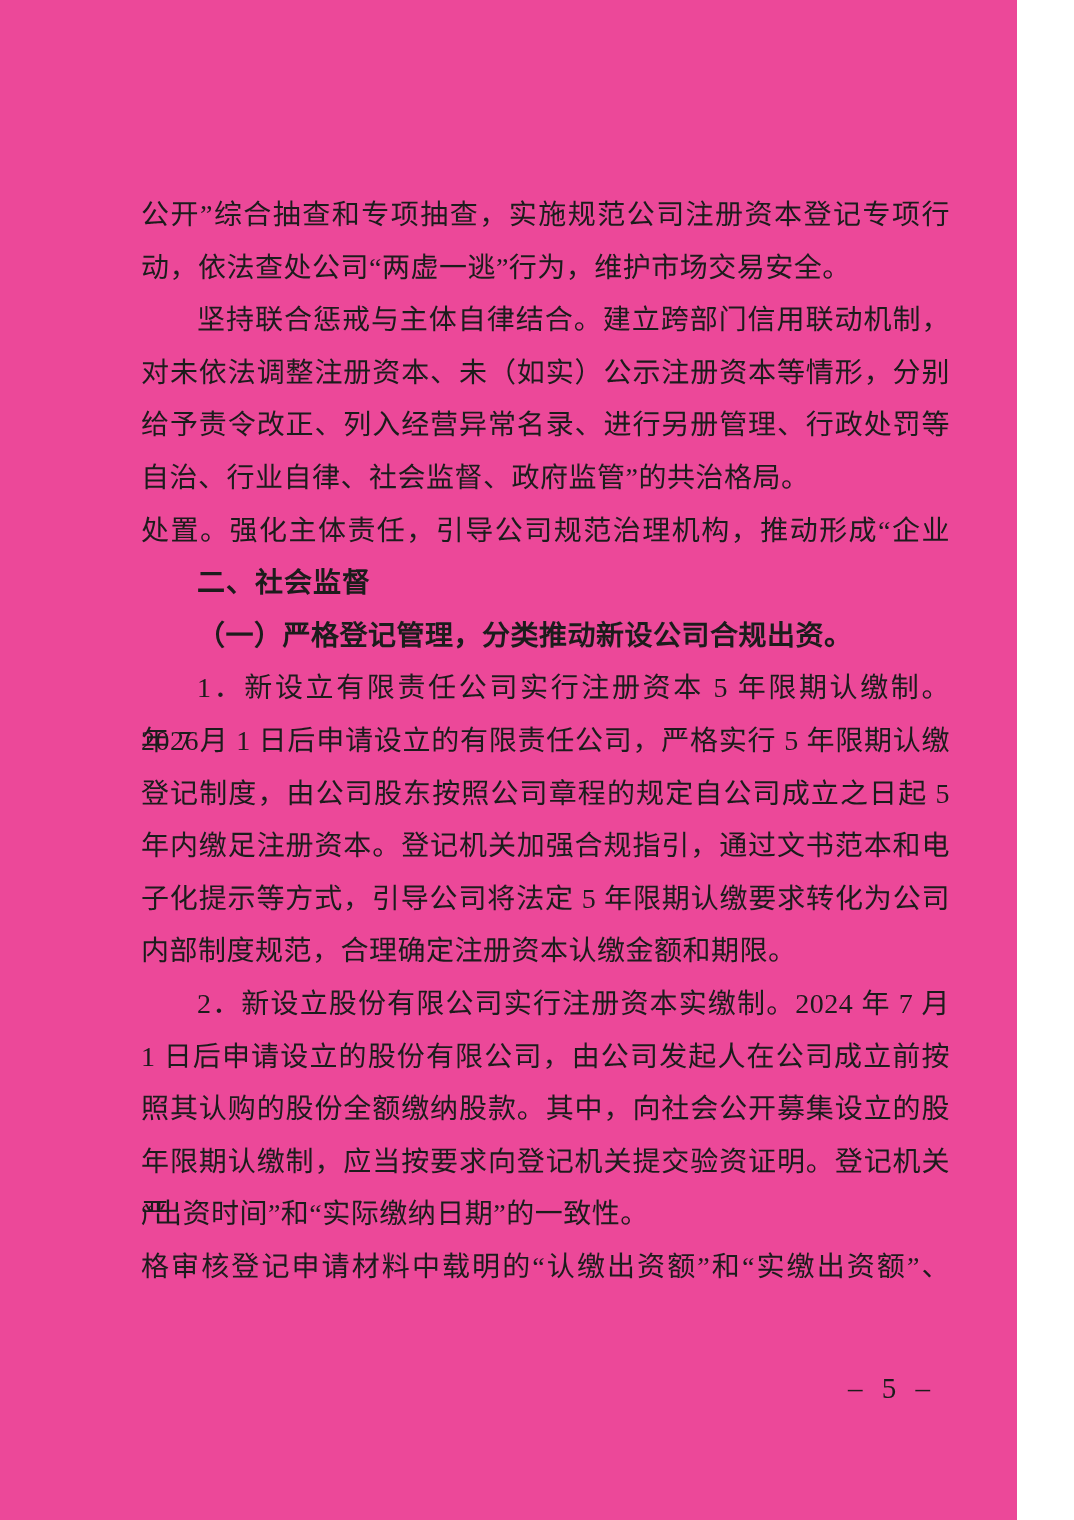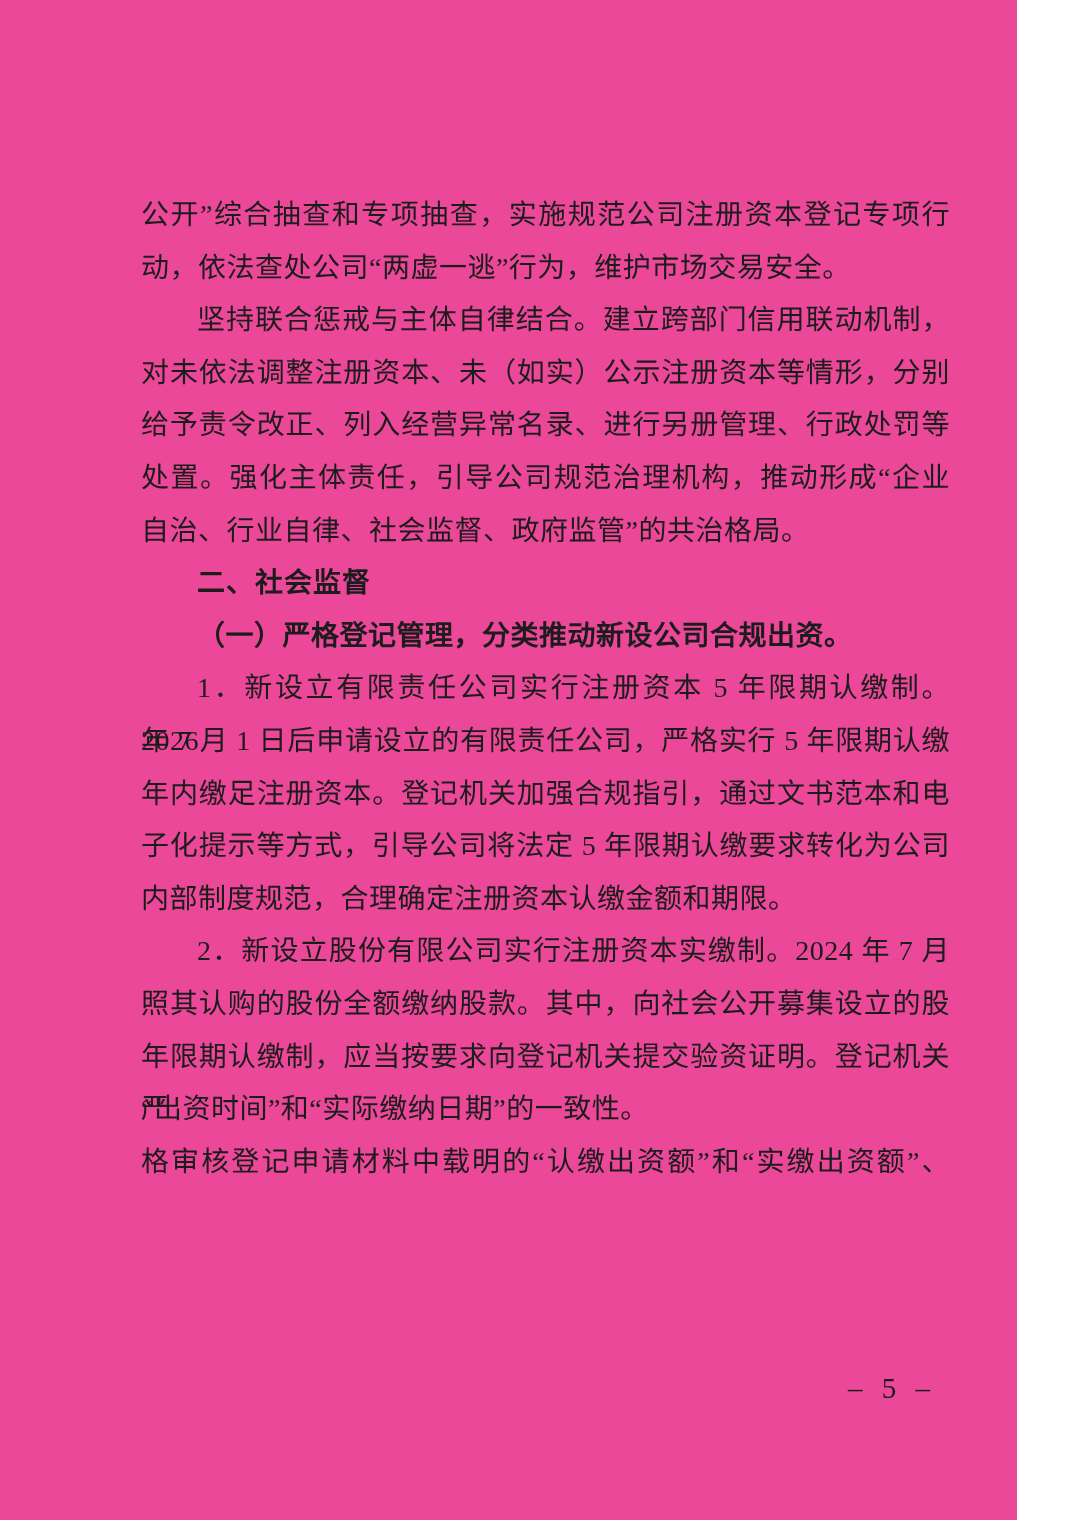--- a/index.html
+++ b/index.html
@@ -62,30 +62,32 @@
 <body>
 
 <div class="page">
 
   <div class="textblock">
     <div class="line j">公开”综合抽查和专项抽查，实施规范公司注册资本登记专项行</div>
     <div class="line">动，依法查处公司“两虚一逃”行为，维护市场交易安全。</div>
     <div class="line j ind">坚持联合惩戒与主体自律结合。建立跨部门信用联动机制，</div>
     <div class="line j">对未依法调整注册资本、未（如实）公示注册资本等情形，分别</div>
     <div class="line j">给予责令改正、列入经营异常名录、进行另册管理、行政处罚等</div>
+    <div class="line">自治、行业自律、社会监督、政府监管”的共治格局。</div>
     <div class="line j">处置。强化主体责任，引导公司规范治理机构，推动形成“企业</div>
-    <div class="line">自治、行业自律、社会监督、政府监管”的共治格局。</div>
     <div class="line h1 ind">二、社会监督</div>
     <div class="line h2 ind">（一）严格登记管理，分类推动新设公司合规出资。</div>
     <div class="line j ind">1．新设立有限责任公司实行注册资本 5 年限期认缴制。2026</div>
     <div class="line j">年 7 月 1 日后申请设立的有限责任公司，严格实行 5 年限期认缴</div>
+    <div class="line j">登记制度，由公司股东按照公司章程的规定自公司成立之日起 5</div>
     <div class="line j">年内缴足注册资本。登记机关加强合规指引，通过文书范本和电</div>
     <div class="line j">子化提示等方式，引导公司将法定 5 年限期认缴要求转化为公司</div>
     <div class="line">内部制度规范，合理确定注册资本认缴金额和期限。</div>
     <div class="line j ind">2．新设立股份有限公司实行注册资本实缴制。2024 年 7 月</div>
+    <div class="line j">1 日后申请设立的股份有限公司，由公司发起人在公司成立前按</div>
     <div class="line j">照其认购的股份全额缴纳股款。其中，向社会公开募集设立的股</div>
     <div class="line j">年限期认缴制，应当按要求向登记机关提交验资证明。登记机关严</div>
     <div class="line">“出资时间”和“实际缴纳日期”的一致性。</div>
     <div class="line j">格审核登记申请材料中载明的“认缴出资额”和“实缴出资额”、</div>
   </div>
 
   <div class="footer">– 5 –</div>
 
 </div>
 

